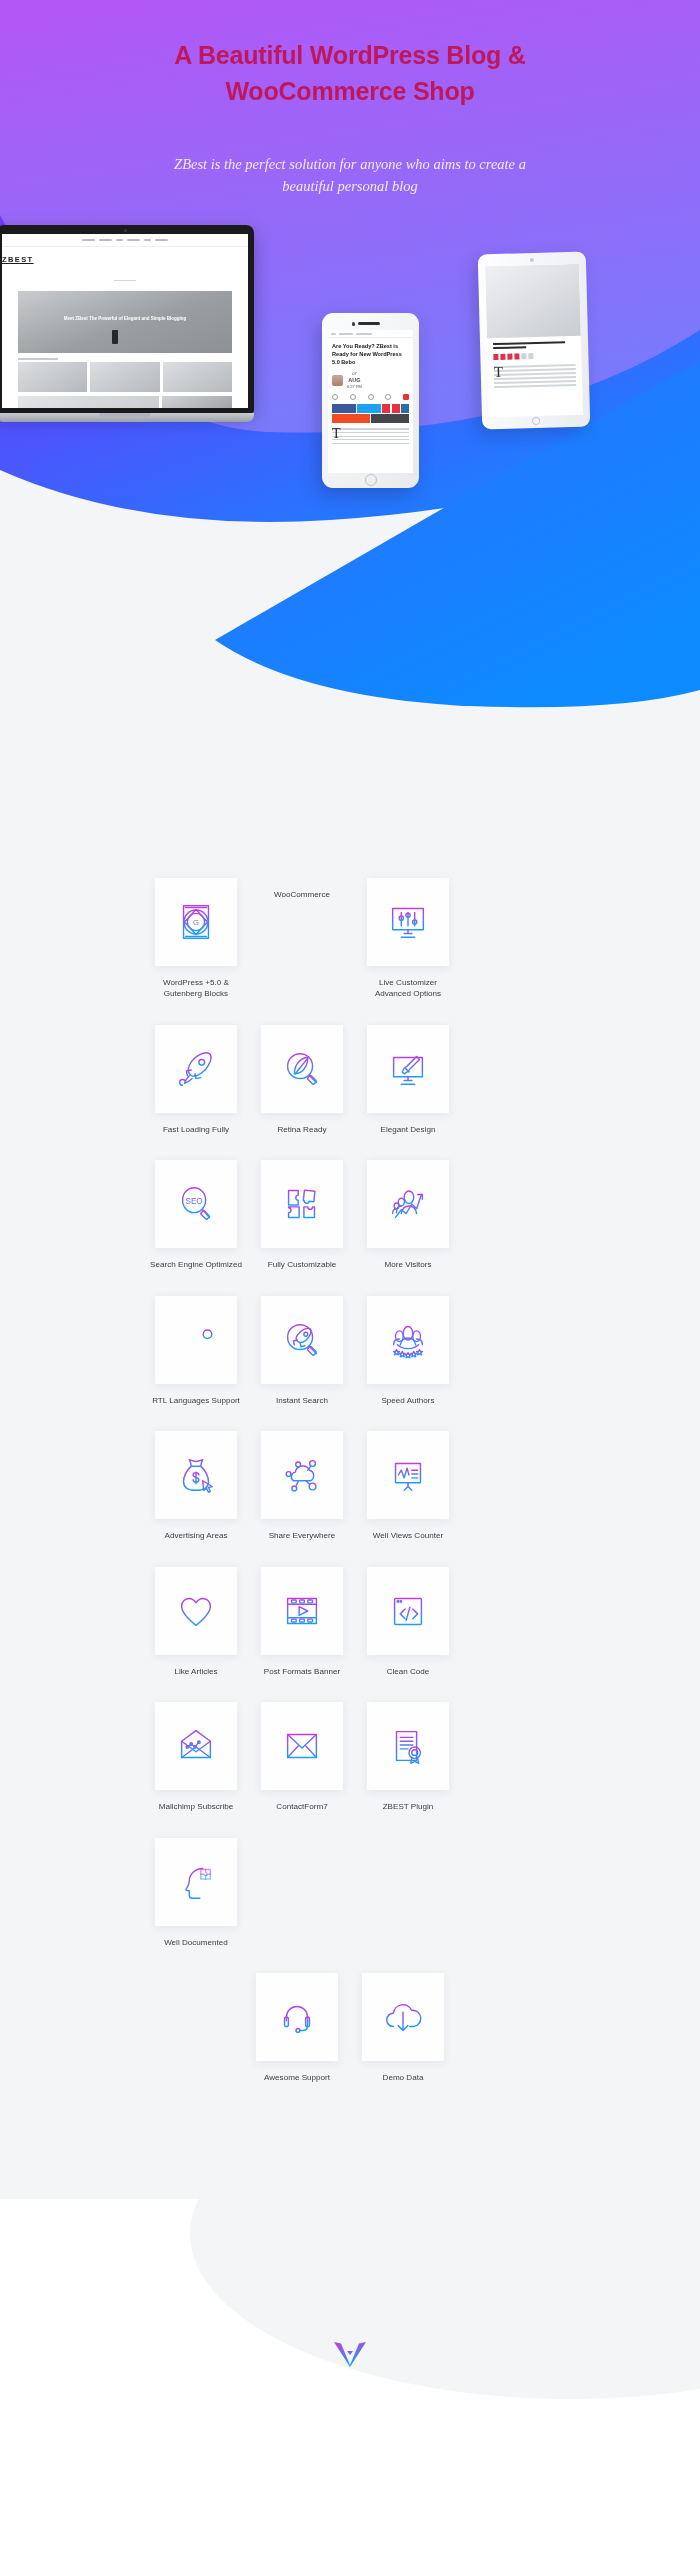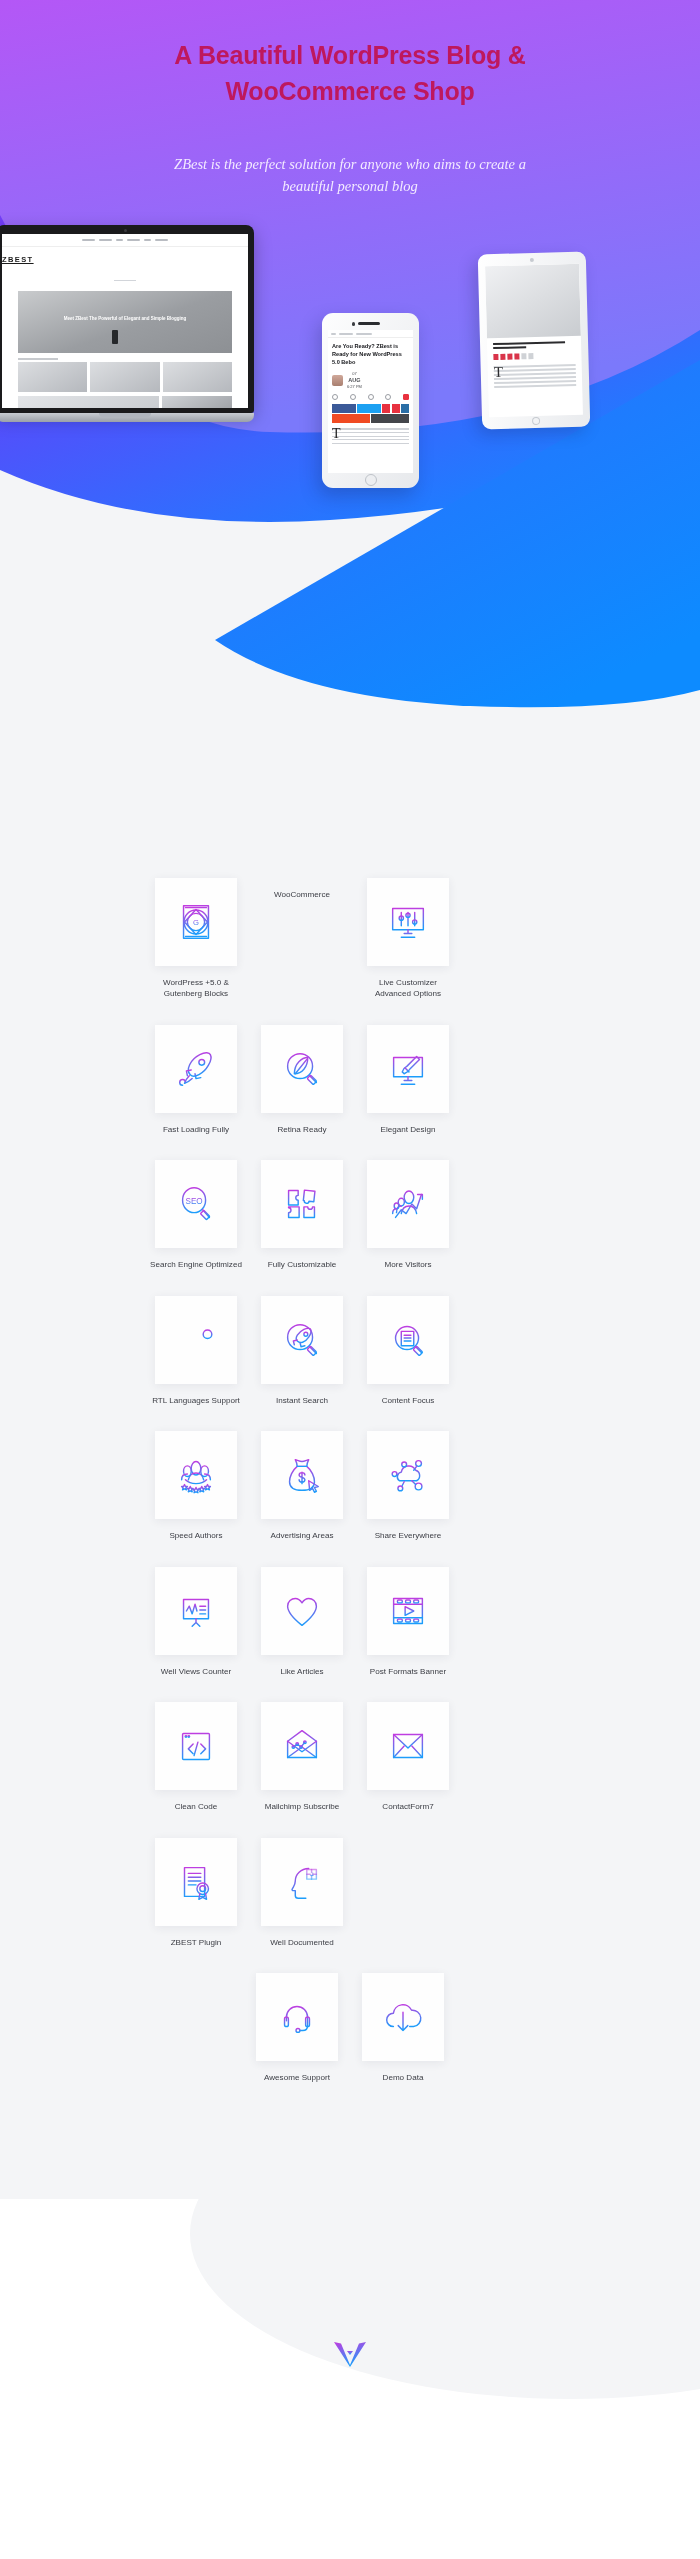--- a/index.html
+++ b/index.html
@@ -603,40 +603,20 @@
    <circle cx="28" cy="18" r="2"></circle>
               <path d="M19 24 l-4 1 1 4 M22 27 l1 4 4-1"></path>
             </svg>
           </span>
         </div>
         <div class="cap">Instant Search</div>
       </div>
       <div class="cell">
         <div class="card">
           <span>
-            <svg viewBox="0 0 48 48" width="46" height="46" fill="none" stroke="url(#ig12)" stroke-width="1.5" stroke-linecap="round" stroke-linejoin="round">
-    <defs>
-                <linearGradient id="ig12" x1="0.25" y1="0" x2="0.35" y2="1">
-      <stop offset="0" stop-color="#c13ce0"></stop>
-                  <stop offset="1" stop-color="#1c9dfb"></stop>
-                </linearGradient>
-              </defs>
-    <circle cx="23" cy="22" r="12"></circle>
-   <path d="M32 31 l6 6"></path>
-              <rect x="31.5" y="31" width="5" height="9" rx="1" transform="rotate(-45 34 35)"></rect>
-   <rect x="17" y="15" width="13" height="15"></rect>
-   <path d="M20 19 h7 M20 22 h7 M20 25 h7"></path>
-            </svg>
-          </span>
-        </div>
-        <div class="cap">Content Focus</div>
-      </div>
-      <div class="cell">
-        <div class="card">
-          <span>
             <svg viewBox="0 0 48 48" width="46" height="46" fill="none" stroke="url(#ig13)" stroke-width="1.5" stroke-linecap="round" stroke-linejoin="round">
     <defs>
                 <linearGradient id="ig13" x1="0.25" y1="0" x2="0.35" y2="1">
       <stop offset="0" stop-color="#c13ce0"></stop>
                   <stop offset="1" stop-color="#1c9dfb"></stop>
                 </linearGradient>
               </defs>
     <ellipse cx="24" cy="17" rx="5" ry="7"></ellipse>
               <path d="M16 29 c1-5 4-7 8-7 4 0 7 2 8 7"></path>
    <ellipse cx="15" cy="20" rx="4" ry="5.5"></ellipse>

